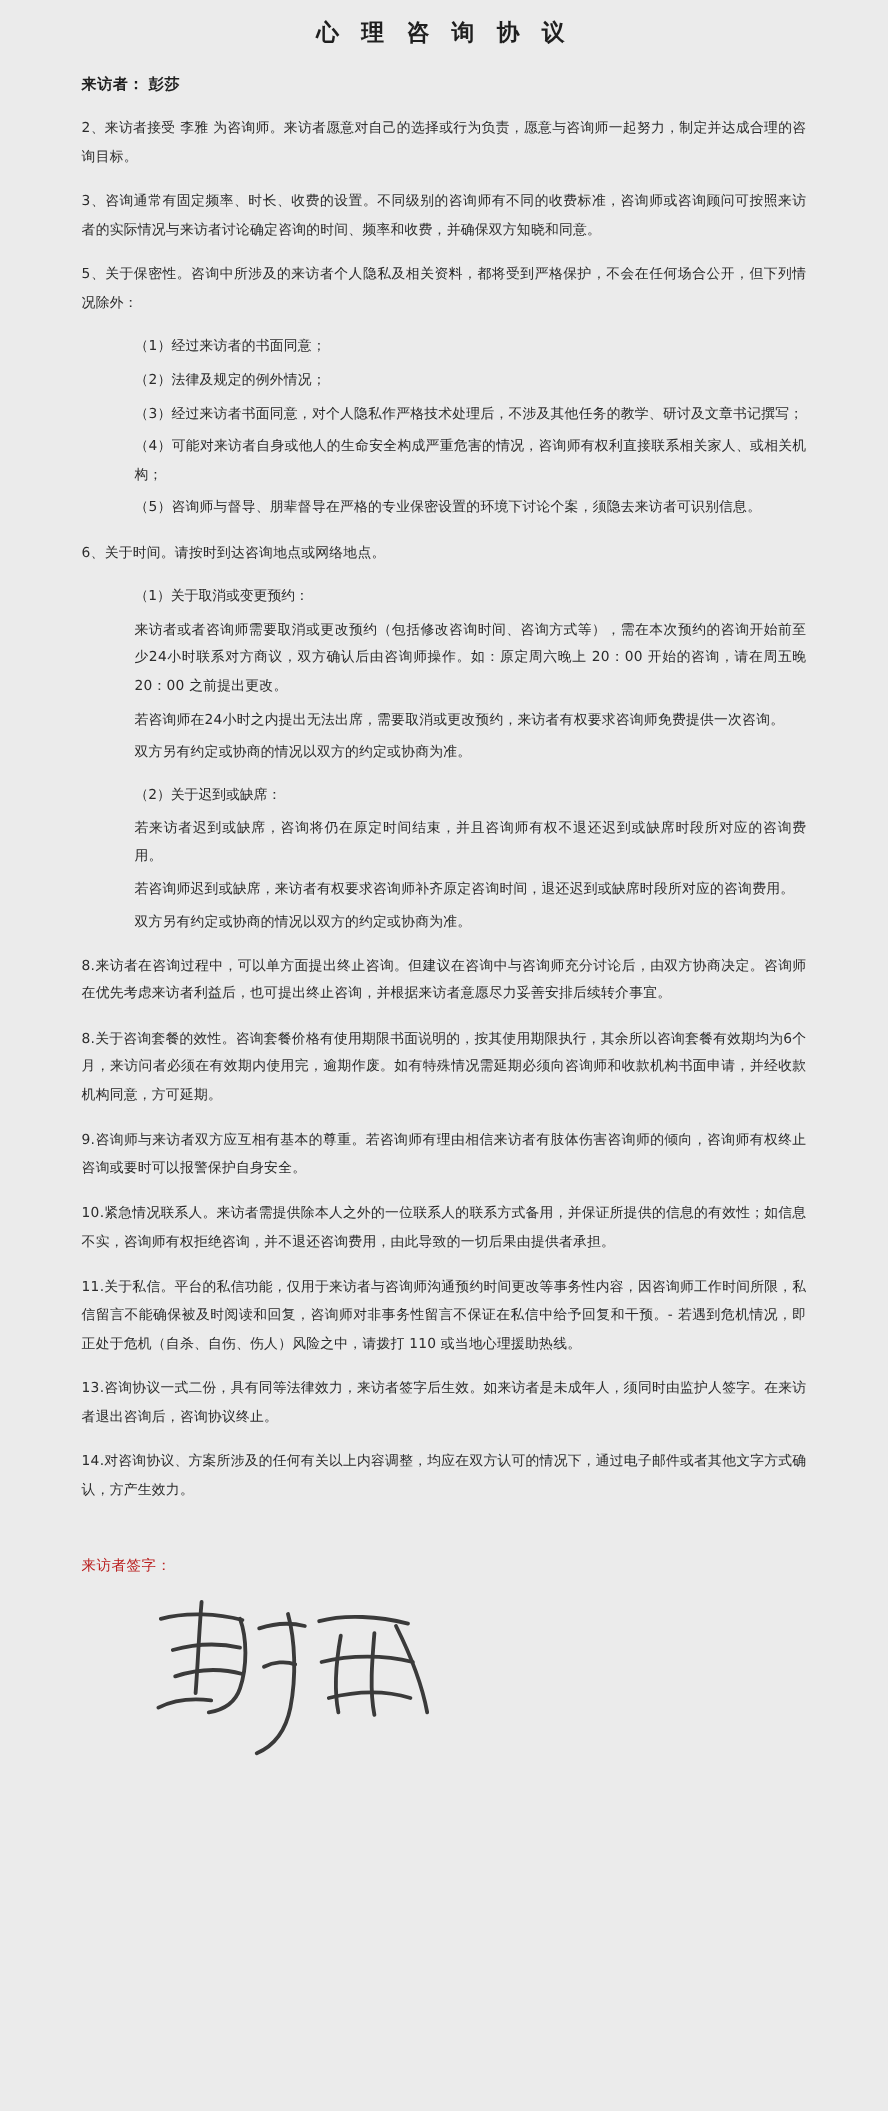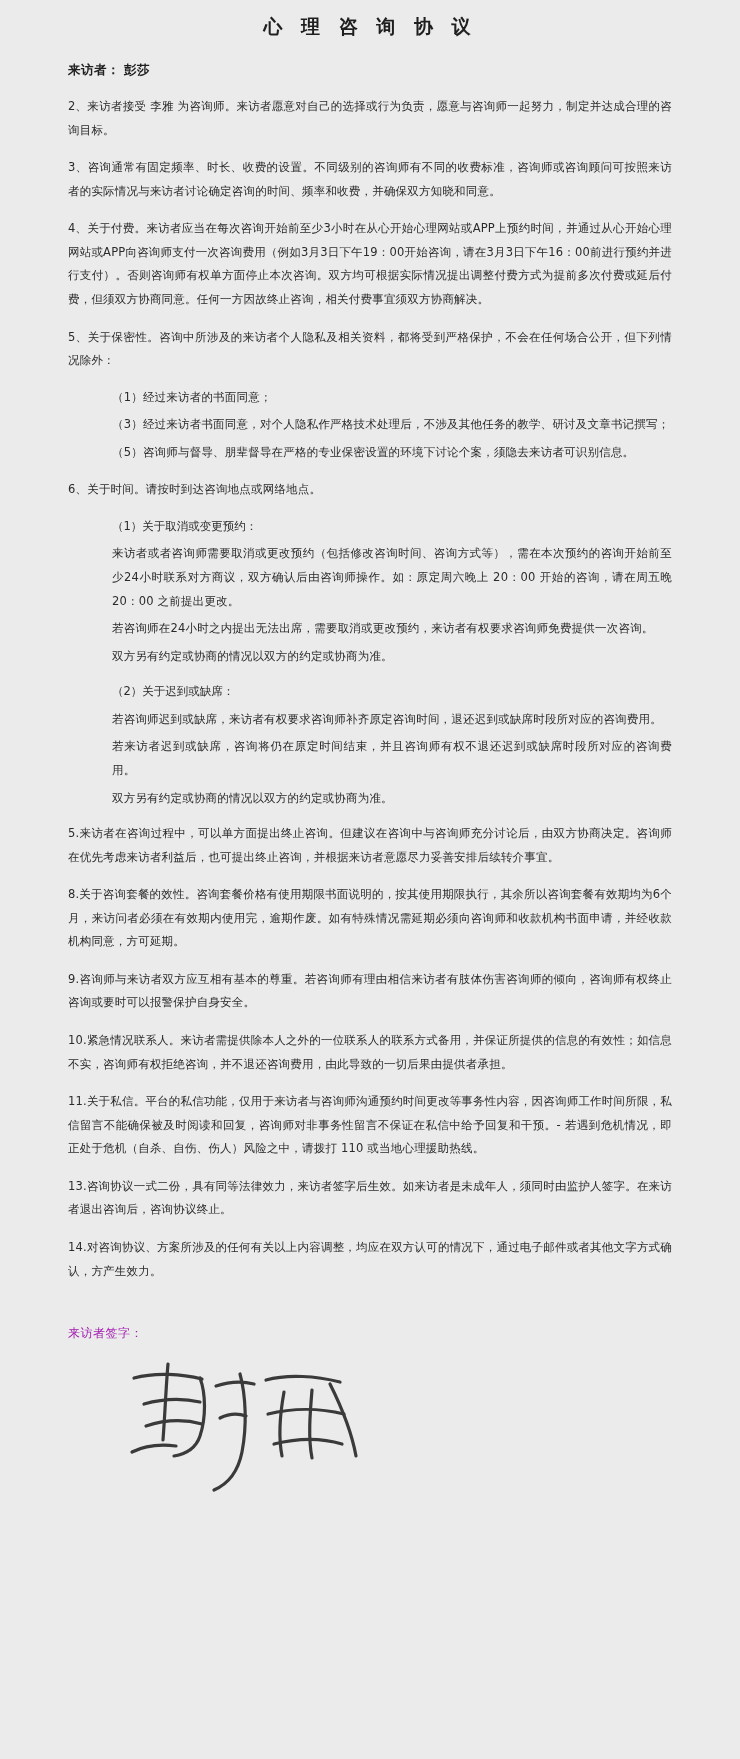--- a/index.html
+++ b/index.html
@@ -78,21 +78,21 @@
     font-size: 11.5px;
     line-height: 2.05;
     margin: 0 0 4px 0;
     padding-left: 44px;
     color: #2b2b2b;
   }
   .sign-label {
     font-size: 12px;
     margin-top: 42px;
     margin-bottom: 4px;
-    color: #a21caf;
+    color: #b91c1c;
     letter-spacing: 0.5px;
   }
   .signature-area {
     height: 175px;
     position: relative;
   }
   .signature-area svg {
     position: absolute;
     left: 48px;
     top: 10px;
@@ -105,40 +105,41 @@
 
   <div class="doc-title">心 理 咨 询 协 议</div>
 
 
   <div class="party-line">
     <span>来访者：</span><span class="name">彭莎</span>
   </div>
 
   <p class="clause">2、来访者接受 李雅 为咨询师。来访者愿意对自己的选择或行为负责，愿意与咨询师一起努力，制定并达成合理的咨询目标。</p>
   <p class="clause">3、咨询通常有固定频率、时长、收费的设置。不同级别的咨询师有不同的收费标准，咨询师或咨询顾问可按照来访者的实际情况与来访者讨论确定咨询的时间、频率和收费，并确保双方知晓和同意。</p>
-  <p class="clause">4、关于付费。来访者应当在每次咨询开始前至少3小时在从心开始心理网站或APP上预约时间，并通过从心开始心理网站或APP向咨询师支付一次咨询费用（例如3月3日下午19：00开始咨询，请在3月3日下午16：00前进行预约并进行支付）。否则咨询师有权单方面停止本次咨询。双方均可根据实际情况提出调整付费方式为提前多次付费或延后付费，但须双方协商同意。任何一方因故终止咨询，相关付费事宜须双方协商解决。</p>
   <p class="clause tight">5、关于保密性。咨询中所涉及的来访者个人隐私及相关资料，都将受到严格保护，不会在任何场合公开，但下列情况除外：</p>
 
   <p class="sub">（1）经过来访者的书面同意；</p>
+  <p class="sub">（2）法律及规定的例外情况；</p>
   <p class="sub">（3）经过来访者书面同意，对个人隐私作严格技术处理后，不涉及其他任务的教学、研讨及文章书记撰写；</p>
+  <p class="sub">（4）可能对来访者自身或他人的生命安全构成严重危害的情况，咨询师有权利直接联系相关家人、或相关机构；</p>
   <p class="sub last">（5）咨询师与督导、朋辈督导在严格的专业保密设置的环境下讨论个案，须隐去来访者可识别信息。</p>
 
   <p class="clause tight">6、关于时间。请按时到达咨询地点或网络地点。</p>
 
   <p class="subhead">（1）关于取消或变更预约：</p>
   <p class="sub2" style="padding-left:44px">来访者或者咨询师需要取消或更改预约（包括修改咨询时间、咨询方式等），需在本次预约的咨询开始前至少24小时联系对方商议，双方确认后由咨询师操作。如：原定周六晚上 20：00 开始的咨询，请在周五晚 20：00 之前提出更改。</p>
   <p class="sub2" style="padding-left:44px">若咨询师在24小时之内提出无法出席，需要取消或更改预约，来访者有权要求咨询师免费提供一次咨询。</p>
   <p class="sub2 gap" style="padding-left:44px">双方另有约定或协商的情况以双方的约定或协商为准。</p>
 
   <p class="subhead">（2）关于迟到或缺席：</p>
+  <p class="sub2" style="padding-left:44px">若来访者迟到或缺席，咨询将仍在原定时间结束，并且咨询师有权不退还迟到或缺席时段所对应的咨询费用。</p>
   <p class="sub2" style="padding-left:44px">若咨询师迟到或缺席，来访者有权要求咨询师补齐原定咨询时间，退还迟到或缺席时段所对应的咨询费用。</p>
-  <p class="sub2" style="padding-left:44px">若来访者迟到或缺席，咨询将仍在原定时间结束，并且咨询师有权不退还迟到或缺席时段所对应的咨询费用。</p>
   <p class="sub2 gap" style="padding-left:44px">双方另有约定或协商的情况以双方的约定或协商为准。</p>
 
-  <p class="clause">5.来访者在咨询过程中，可以单方面提出终止咨询。但建议在咨询中与咨询师充分讨论后，由双方协商决定。咨询师在优先考虑来访者利益后，也可提出终止咨询，并根据来访者意愿尽力妥善安排后续转介事宜。</p>
+  <p class="clause">8.来访者在咨询过程中，可以单方面提出终止咨询。但建议在咨询中与咨询师充分讨论后，由双方协商决定。咨询师在优先考虑来访者利益后，也可提出终止咨询，并根据来访者意愿尽力妥善安排后续转介事宜。</p>
   <p class="clause">8.关于咨询套餐的效性。咨询套餐价格有使用期限书面说明的，按其使用期限执行，其余所以咨询套餐有效期均为6个月，来访问者必须在有效期内使用完，逾期作废。如有特殊情况需延期必须向咨询师和收款机构书面申请，并经收款机构同意，方可延期。</p>
   <p class="clause">9.咨询师与来访者双方应互相有基本的尊重。若咨询师有理由相信来访者有肢体伤害咨询师的倾向，咨询师有权终止咨询或要时可以报警保护自身安全。</p>
   <p class="clause">10.紧急情况联系人。来访者需提供除本人之外的一位联系人的联系方式备用，并保证所提供的信息的有效性；如信息不实，咨询师有权拒绝咨询，并不退还咨询费用，由此导致的一切后果由提供者承担。</p>
   <p class="clause">11.关于私信。平台的私信功能，仅用于来访者与咨询师沟通预约时间更改等事务性内容，因咨询师工作时间所限，私信留言不能确保被及时阅读和回复，咨询师对非事务性留言不保证在私信中给予回复和干预。- 若遇到危机情况，即正处于危机（自杀、自伤、伤人）风险之中，请拨打 110 或当地心理援助热线。</p>
   <p class="clause">13.咨询协议一式二份，具有同等法律效力，来访者签字后生效。如来访者是未成年人，须同时由监护人签字。在来访者退出咨询后，咨询协议终止。</p>
   <p class="clause">14.对咨询协议、方案所涉及的任何有关以上内容调整，均应在双方认可的情况下，通过电子邮件或者其他文字方式确认，方产生效力。</p>
 
   <div class="sign-label">来访者签字：</div>
 
   <div class="signature-area">

